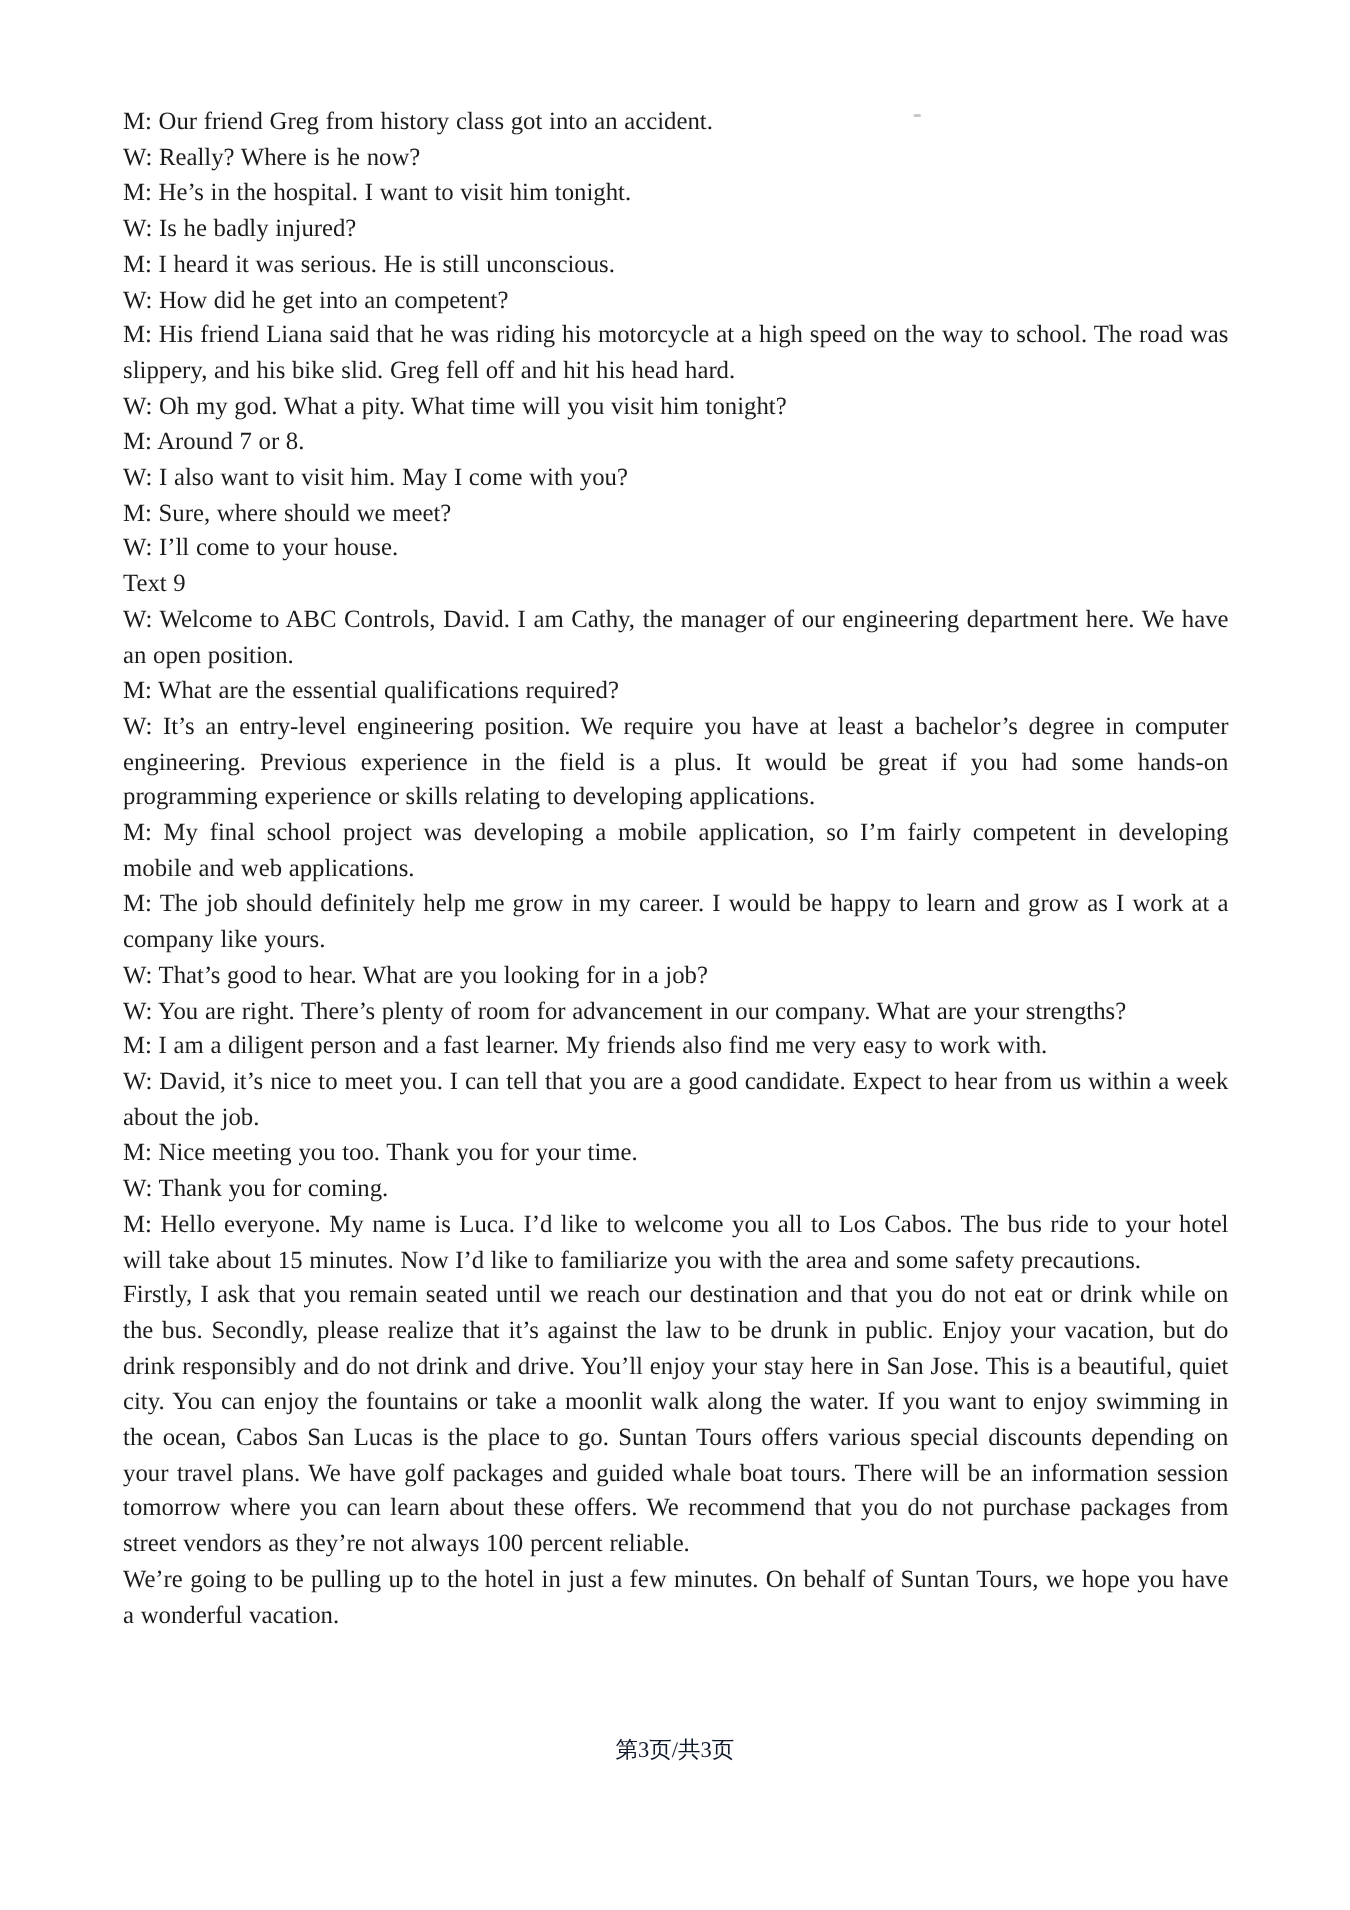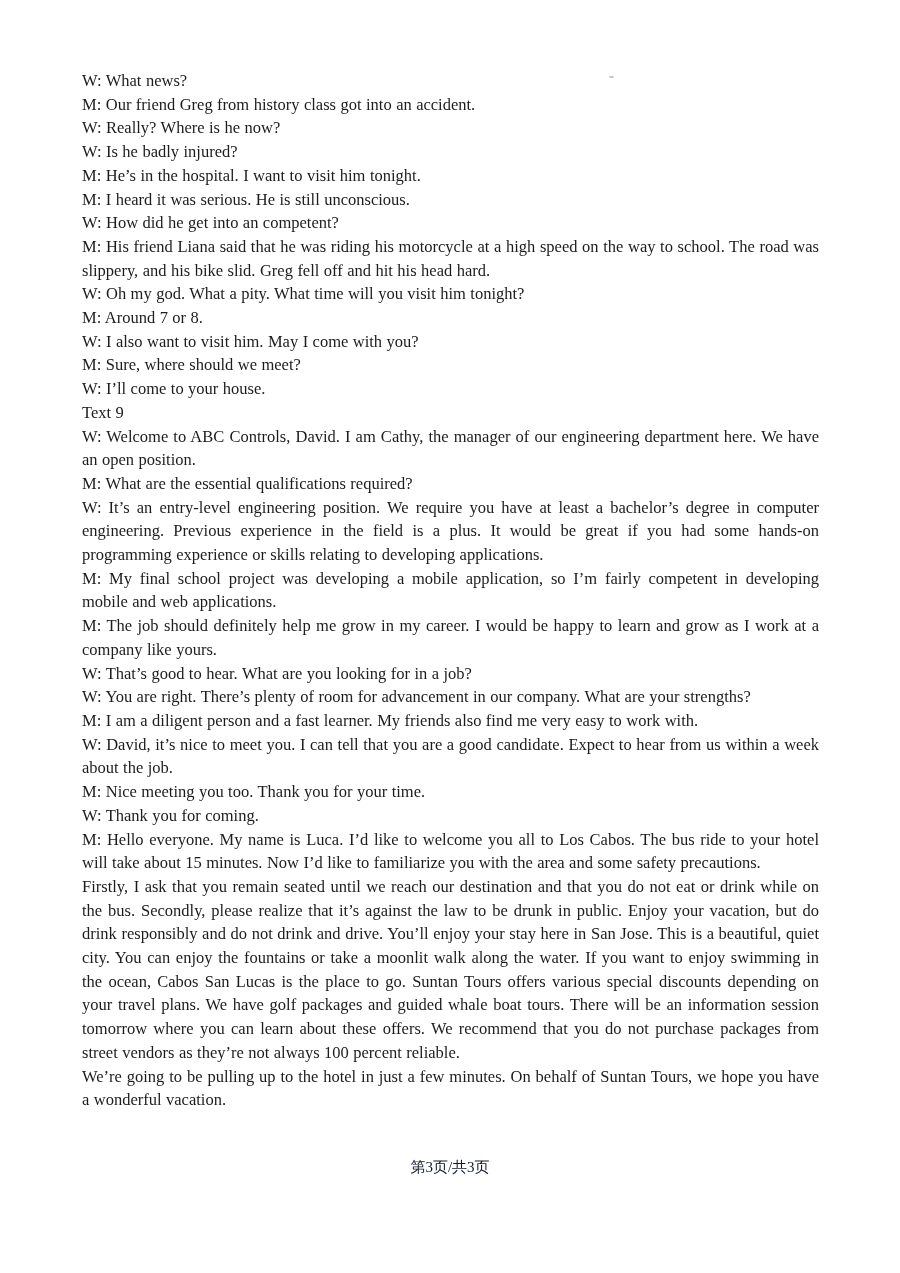--- a/index.html
+++ b/index.html
@@ -55,25 +55,24 @@
     background: #c9c9c9;
     border-radius: 1px;
   }
 </style>
 </head>
 <body>
 
 <div class="page">
   <div class="speck"></div>
   <div class="transcript">
-      <p>W: What news?</p>
       <p>M: Our friend Greg from history class got into an accident.</p>
       <p>W: Really? Where is he now?</p>
+      <p>M: He’s in the hospital. I want to visit him tonight.</p>
       <p>W: Is he badly injured?</p>
-      <p>M: He’s in the hospital. I want to visit him tonight.</p>
       <p>M: I heard it was serious. He is still unconscious.</p>
       <p>W: How did he get into an competent?</p>
       <p>M: His friend Liana said that he was riding his motorcycle at a high speed on the way to school. The road was slippery, and his bike slid. Greg fell off and hit his head hard.</p>
       <p>W: Oh my god. What a pity. What time will you visit him tonight?</p>
       <p>M: Around 7 or 8.</p>
       <p>W: I also want to visit him. May I come with you?</p>
       <p>M: Sure, where should we meet?</p>
       <p>W: I’ll come to your house.</p>
       <p>Text 9</p>
       <p>W: Welcome to ABC Controls, David. I am Cathy, the manager of our engineering department here. We have an open position.</p>

